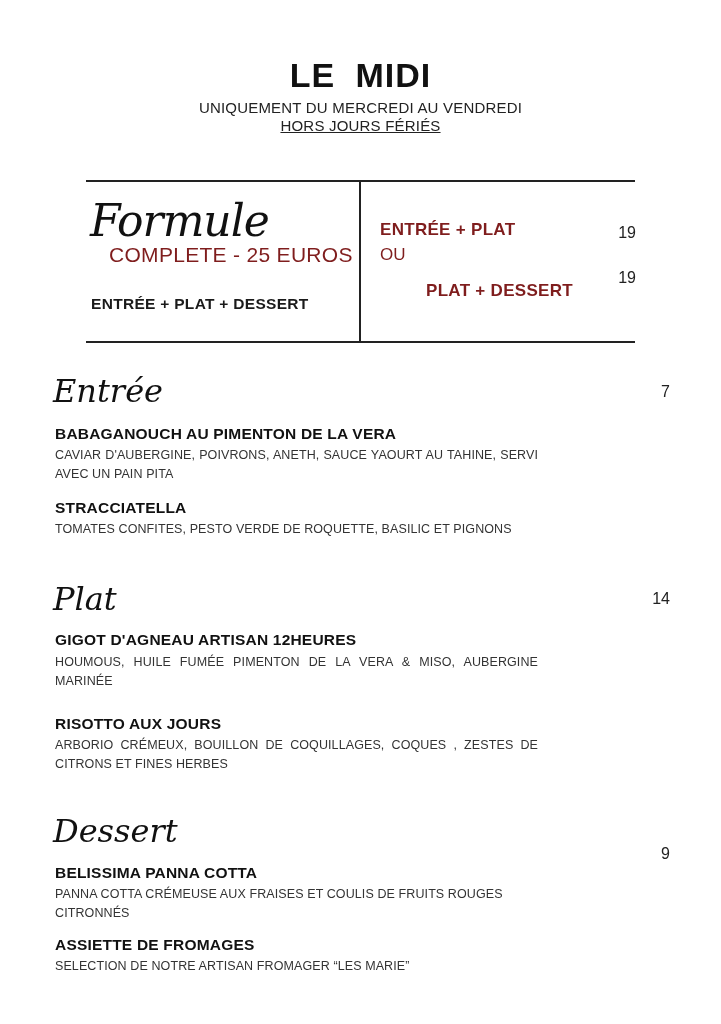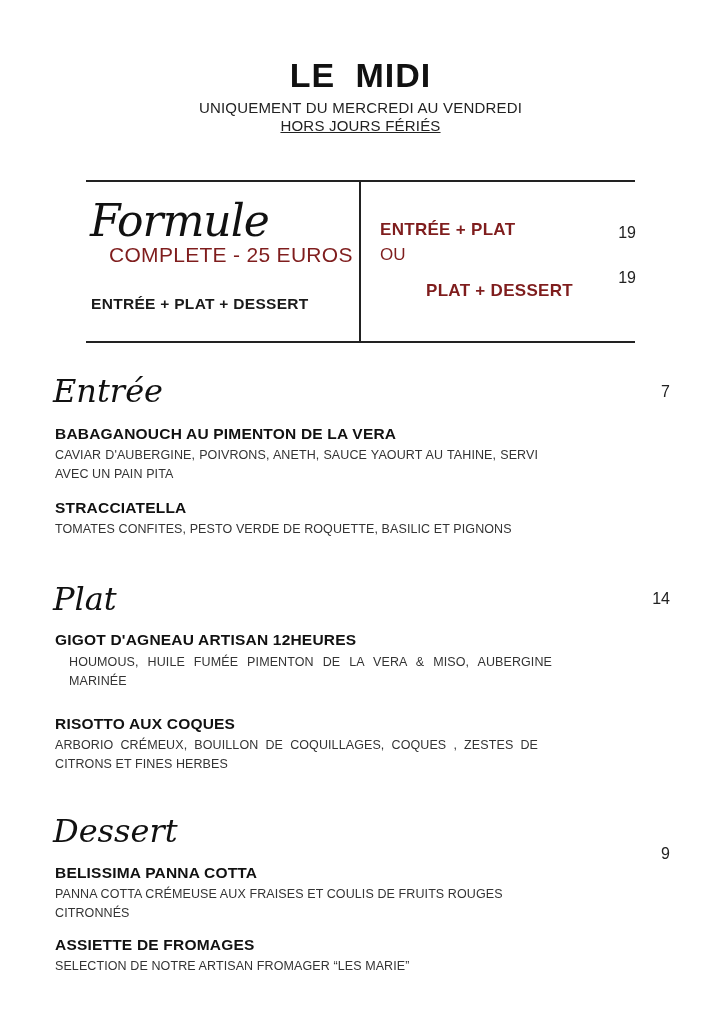--- a/index.html
+++ b/index.html
@@ -89,23 +89,23 @@
 
   <div class="abs dish-name" style="top:499px;">STRACCIATELLA</div>
   <div class="abs dish-desc" style="top:520px; width:520px;">TOMATES CONFITES, PESTO VERDE DE ROQUETTE, BASILIC ET PIGNONS</div>
 </div>
 
 <div>
   <div class="abs script section-title" style="top:580px;">Plat</div>
   <div class="abs section-price" style="left:630px; top:590px;">14</div>
 
   <div class="abs dish-name" style="top:631px;">GIGOT D'AGNEAU ARTISAN 12HEURES</div>
-  <div class="abs dish-desc justify" style="top:653px;margin-left:14px;">HOUMOUS, HUILE FUMÉE PIMENTON DE LA VERA &amp; MISO, AUBERGINE MARINÉE</div>
+  <div class="abs dish-desc justify" style="top:653px;">HOUMOUS, HUILE FUMÉE PIMENTON DE LA VERA &amp; MISO, AUBERGINE MARINÉE</div>
 
-  <div class="abs dish-name" style="top:715px;">RISOTTO AUX COQUES</div>
+  <div class="abs dish-name" style="top:715px;">RISOTTO AUX JOURS</div>
   <div class="abs dish-desc justify" style="top:736px;">ARBORIO CRÉMEUX, BOUILLON DE COQUILLAGES, COQUES , ZESTES DE CITRONS  ET FINES HERBES</div>
 </div>
 
 <div>
   <div class="abs script section-title" style="top:812px;">Dessert</div>
   <div class="abs section-price" style="left:630px; top:845px;">9</div>
 
   <div class="abs dish-name" style="top:864px;">BELISSIMA PANNA COTTA</div>
   <div class="abs dish-desc" style="top:885px; width:470px;">PANNA COTTA CRÉMEUSE AUX FRAISES ET COULIS DE FRUITS ROUGES CITRONNÉS</div>
 

